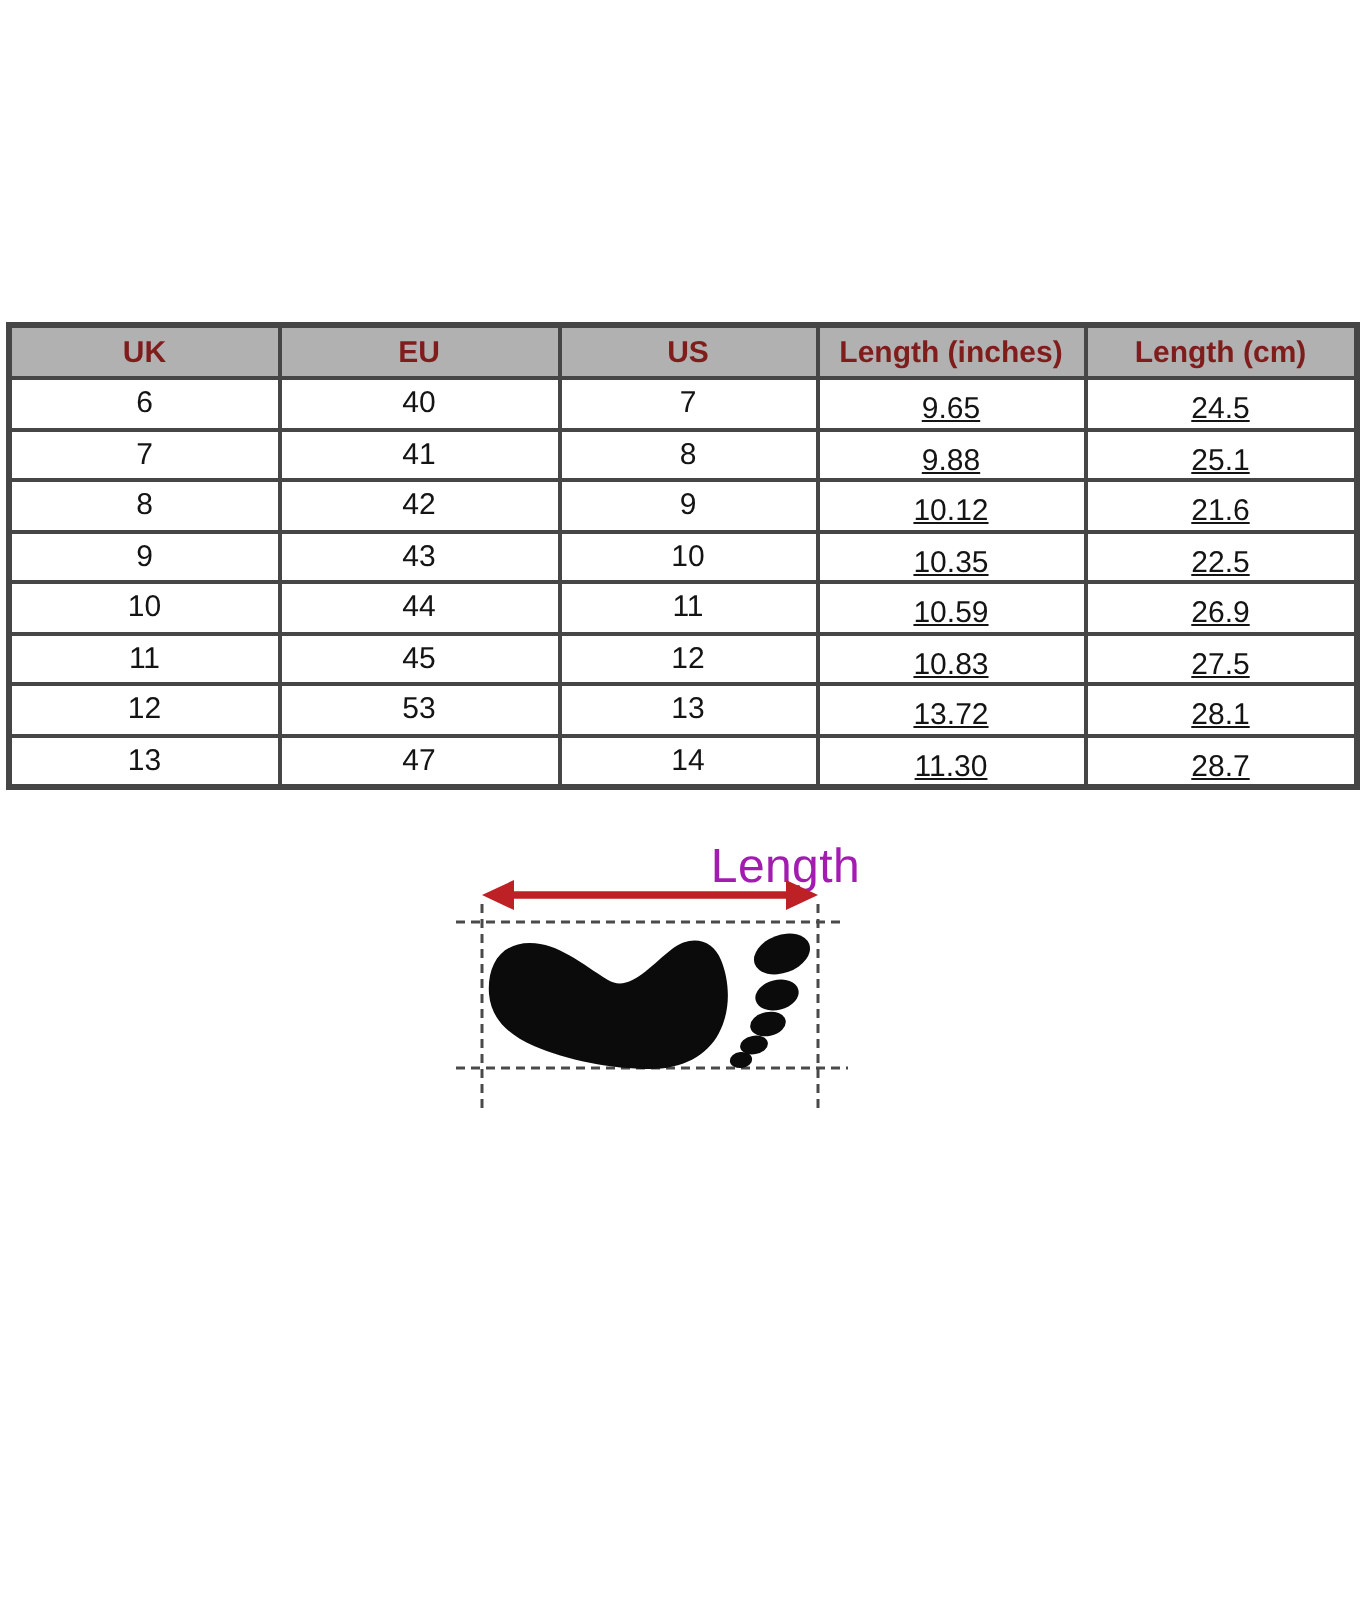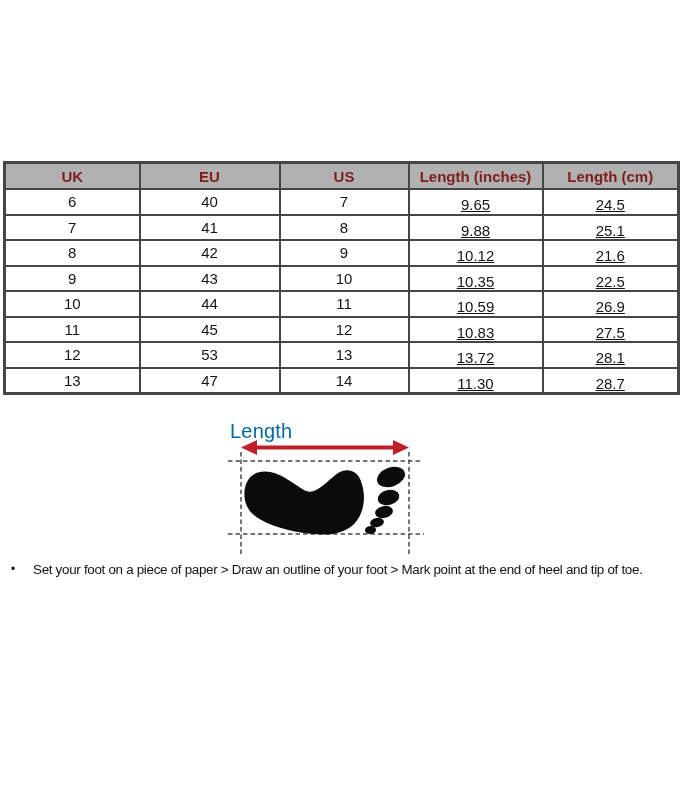--- a/index.html
+++ b/index.html
@@ -45,23 +45,23 @@
   }
   table.size-table td.shifted span { position: relative; top: 3px; text-decoration: underline; }
   table.size-table td span { display: inline-block; }
 
   
   .diagram-label {
     position: absolute;
     left: 230px;
     top: 420px;
     width: 200px;
-    text-align: left;
-    font-size: 20px;
-    color: #0369a1;
+    text-align: right;
+    font-size: 24px;
+    color: #a21caf;
     letter-spacing: 0.2px;
   }
   svg.diagram { position: absolute; left: 215px; top: 436px; }
 
   
   ul.instructions {
     position: absolute;
     left: 0;
     top: 559px;
     width: 683px;
@@ -197,16 +197,15 @@
                C 253.5 517 245.5 509 244.5 497 Z"></path>
       <ellipse cx="391" cy="477" rx="14.5" ry="9.5" transform="rotate(-20 391 477)"></ellipse>
       <ellipse cx="388.5" cy="497.5" rx="11" ry="7.5" transform="rotate(-14 388.5 497.5)"></ellipse>
       <ellipse cx="384" cy="512" rx="9" ry="6" transform="rotate(-12 384 512)"></ellipse>
       <ellipse cx="377" cy="522.5" rx="7" ry="4.6" transform="rotate(-10 377 522.5)"></ellipse>
       <ellipse cx="370.5" cy="530" rx="5.6" ry="4" transform="rotate(-6 370.5 530)"></ellipse>
     </g>
   </svg>
 
   <ul class="instructions">
-      <li>Set your foot on a piece of paper &gt; Draw an outline of your foot &gt; Mark point at the end of heel and tip of toe.</li>
     </ul>
 
 </div>
 
 </body></html>

